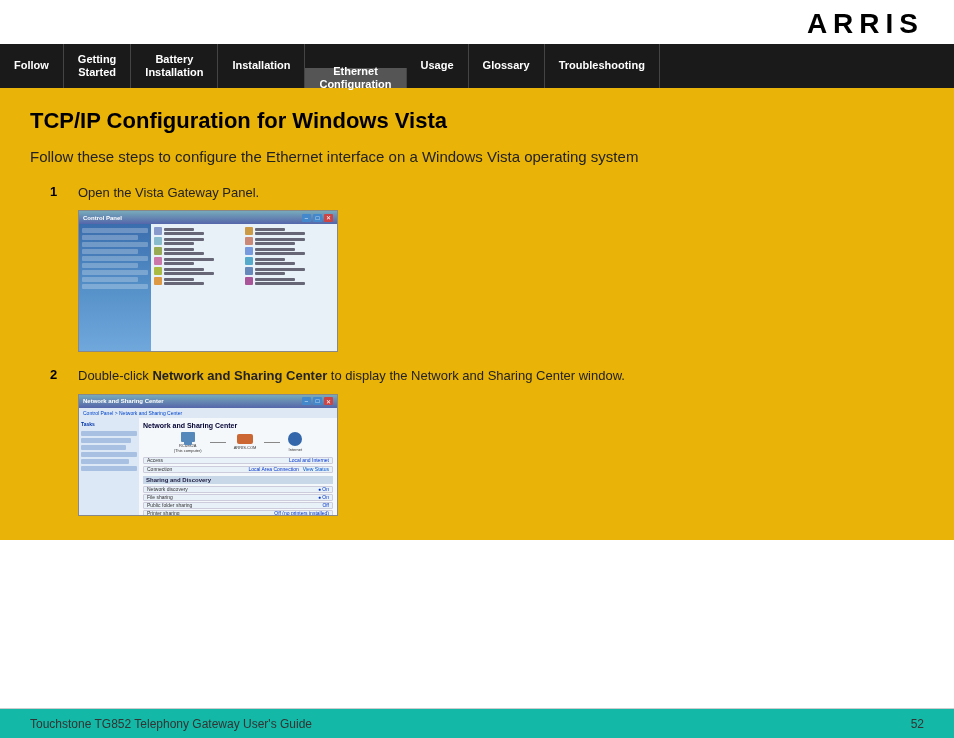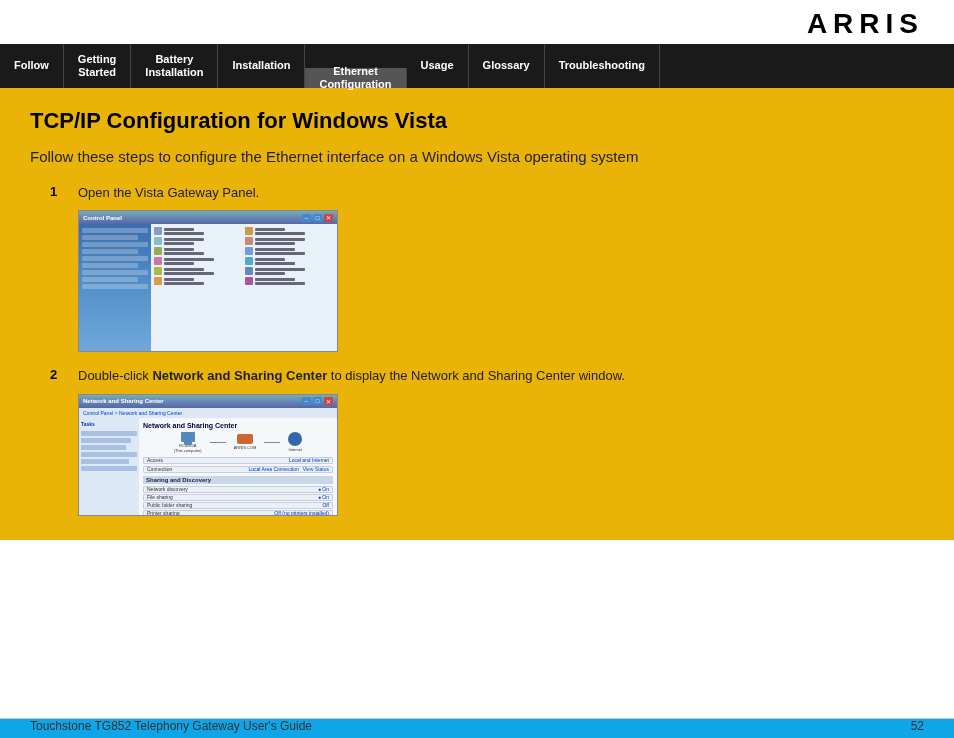--- a/index.html
+++ b/index.html
@@ -111,27 +111,27 @@
     .step-text strong {
       font-weight: bold;
     }
 
     
     .footer {
       position: absolute;
       bottom: 0;
       left: 0;
       right: 0;
-      height: 20px;
-      display: flex;
-      align-items: flex-start;
+      height: 30px;
+      display: flex;
+      align-items: center;
       justify-content: space-between;
       padding: 0 30px;
       border-top: 1px solid #ccc;
-      background: #0ea5e9;
+      background: #14b8a6;
     }
 
     .footer-text {
       font-size: 12px;
       color: #333;
     }
 
     .footer-page {
       font-size: 12px;
       color: #333;

